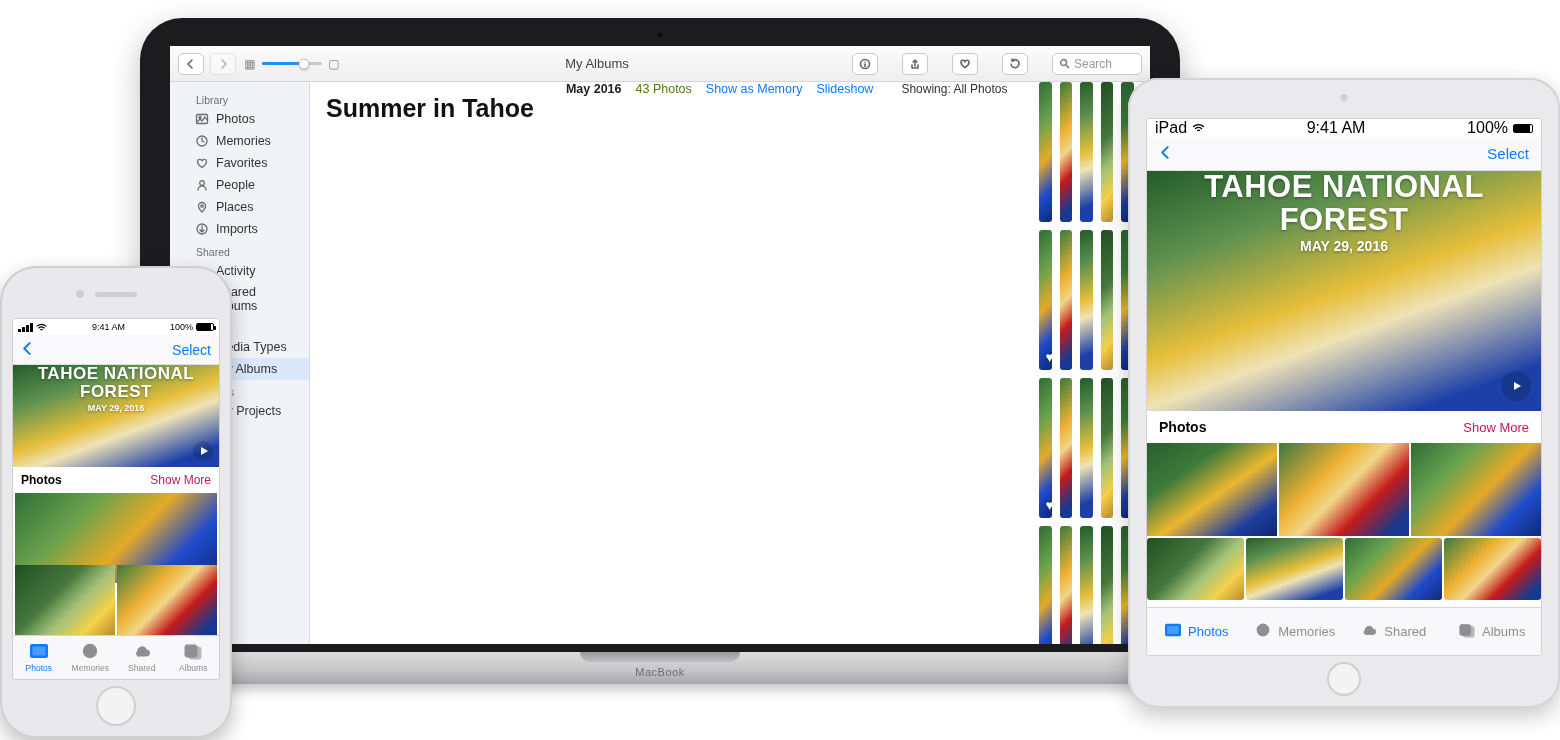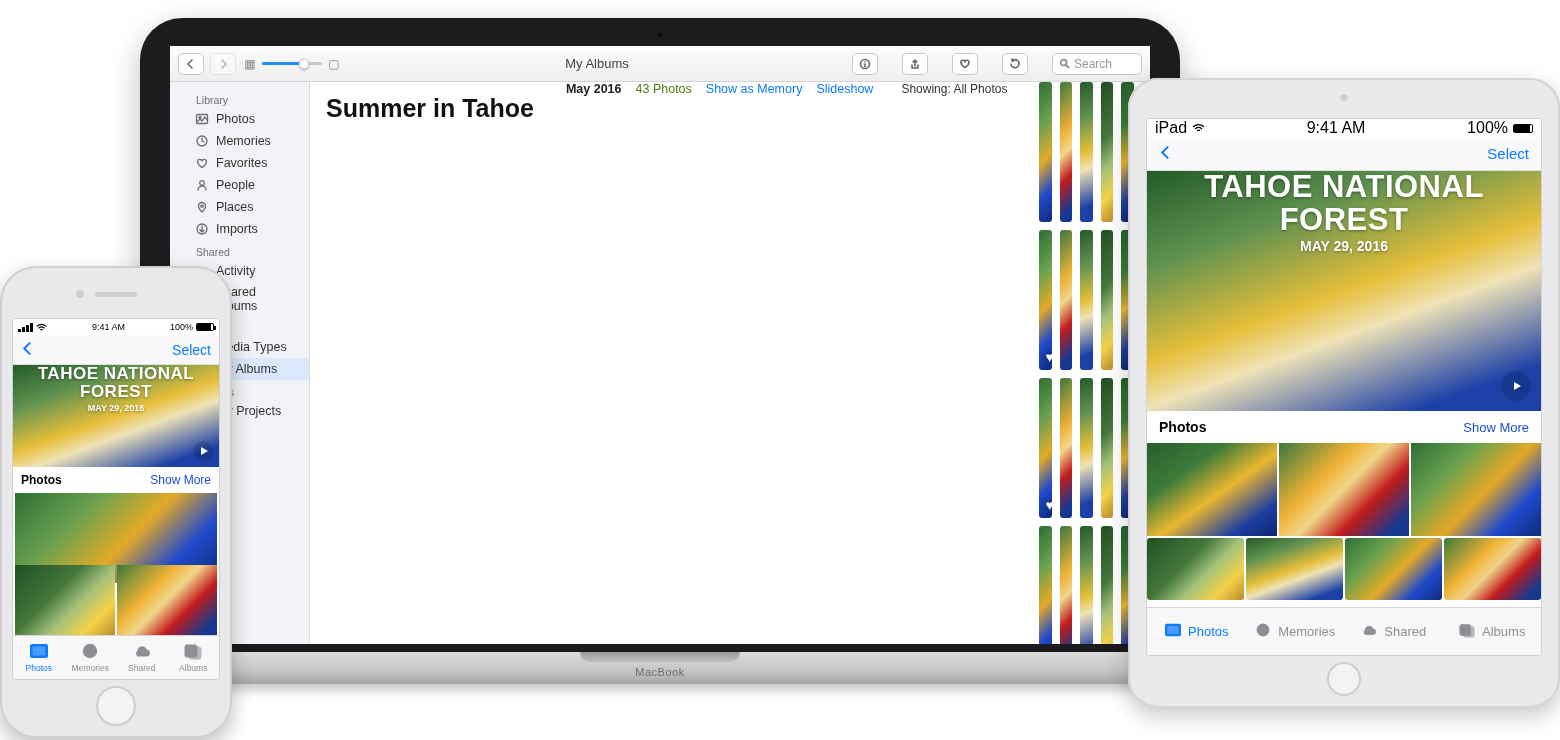--- a/index.html
+++ b/index.html
@@ -174,21 +174,21 @@
     text-align:center;overflow:hidden
   }
   .hero-bg{position:absolute;inset:0}
   .hero-title{position:relative;font-family:"Avenir Next Condensed","Helvetica Neue",sans-serif;font-weight:700;font-stretch:condensed;letter-spacing:.5px;line-height:1.05;font-size:17px;text-shadow:0 1px 3px rgba(0,0,0,.4)}
   .hero-date{position:relative;font-size:9px;margin-top:2px;font-weight:600;font-family:"Avenir Next Condensed","Helvetica Neue",sans-serif;text-shadow:0 1px 3px rgba(0,0,0,.4)}
   .hero-play{position:absolute;right:6px;bottom:6px;width:20px;height:20px;border-radius:50%;background:rgba(0,0,0,.15);display:flex;align-items:center;justify-content:center}
   .hero-play::after{content:'';border-left:7px solid #fff;border-top:4px solid transparent;border-bottom:4px solid transparent;margin-left:2px}
 
   .sec-head{display:flex;align-items:center;justify-content:space-between;padding:6px 8px;font-size:12px}
   .sec-head .t{font-weight:600;color:#000}
-  .sec-head .more{color:#1d4ed8;font-size:12px}
+  .sec-head .more{color:#be185d;font-size:12px}
 
   .mini-grid-ip{display:grid;grid-template-columns:1fr 1fr;grid-auto-rows:70px;gap:2px;padding:0 2px}
   .mini-grid-ip .thumb{border-radius:0}
   .mini-wide{grid-column:span 2;height:90px}
 
   .ios-tabbar{
     height:44px;background:#f8f8fa;border-top:.5px solid #d5d5d7;
     display:flex
   }
   .ios-tab{flex:1;display:flex;flex-direction:column;align-items:center;justify-content:center;color:#8e8e93;font-size:8.5px;gap:1px}

